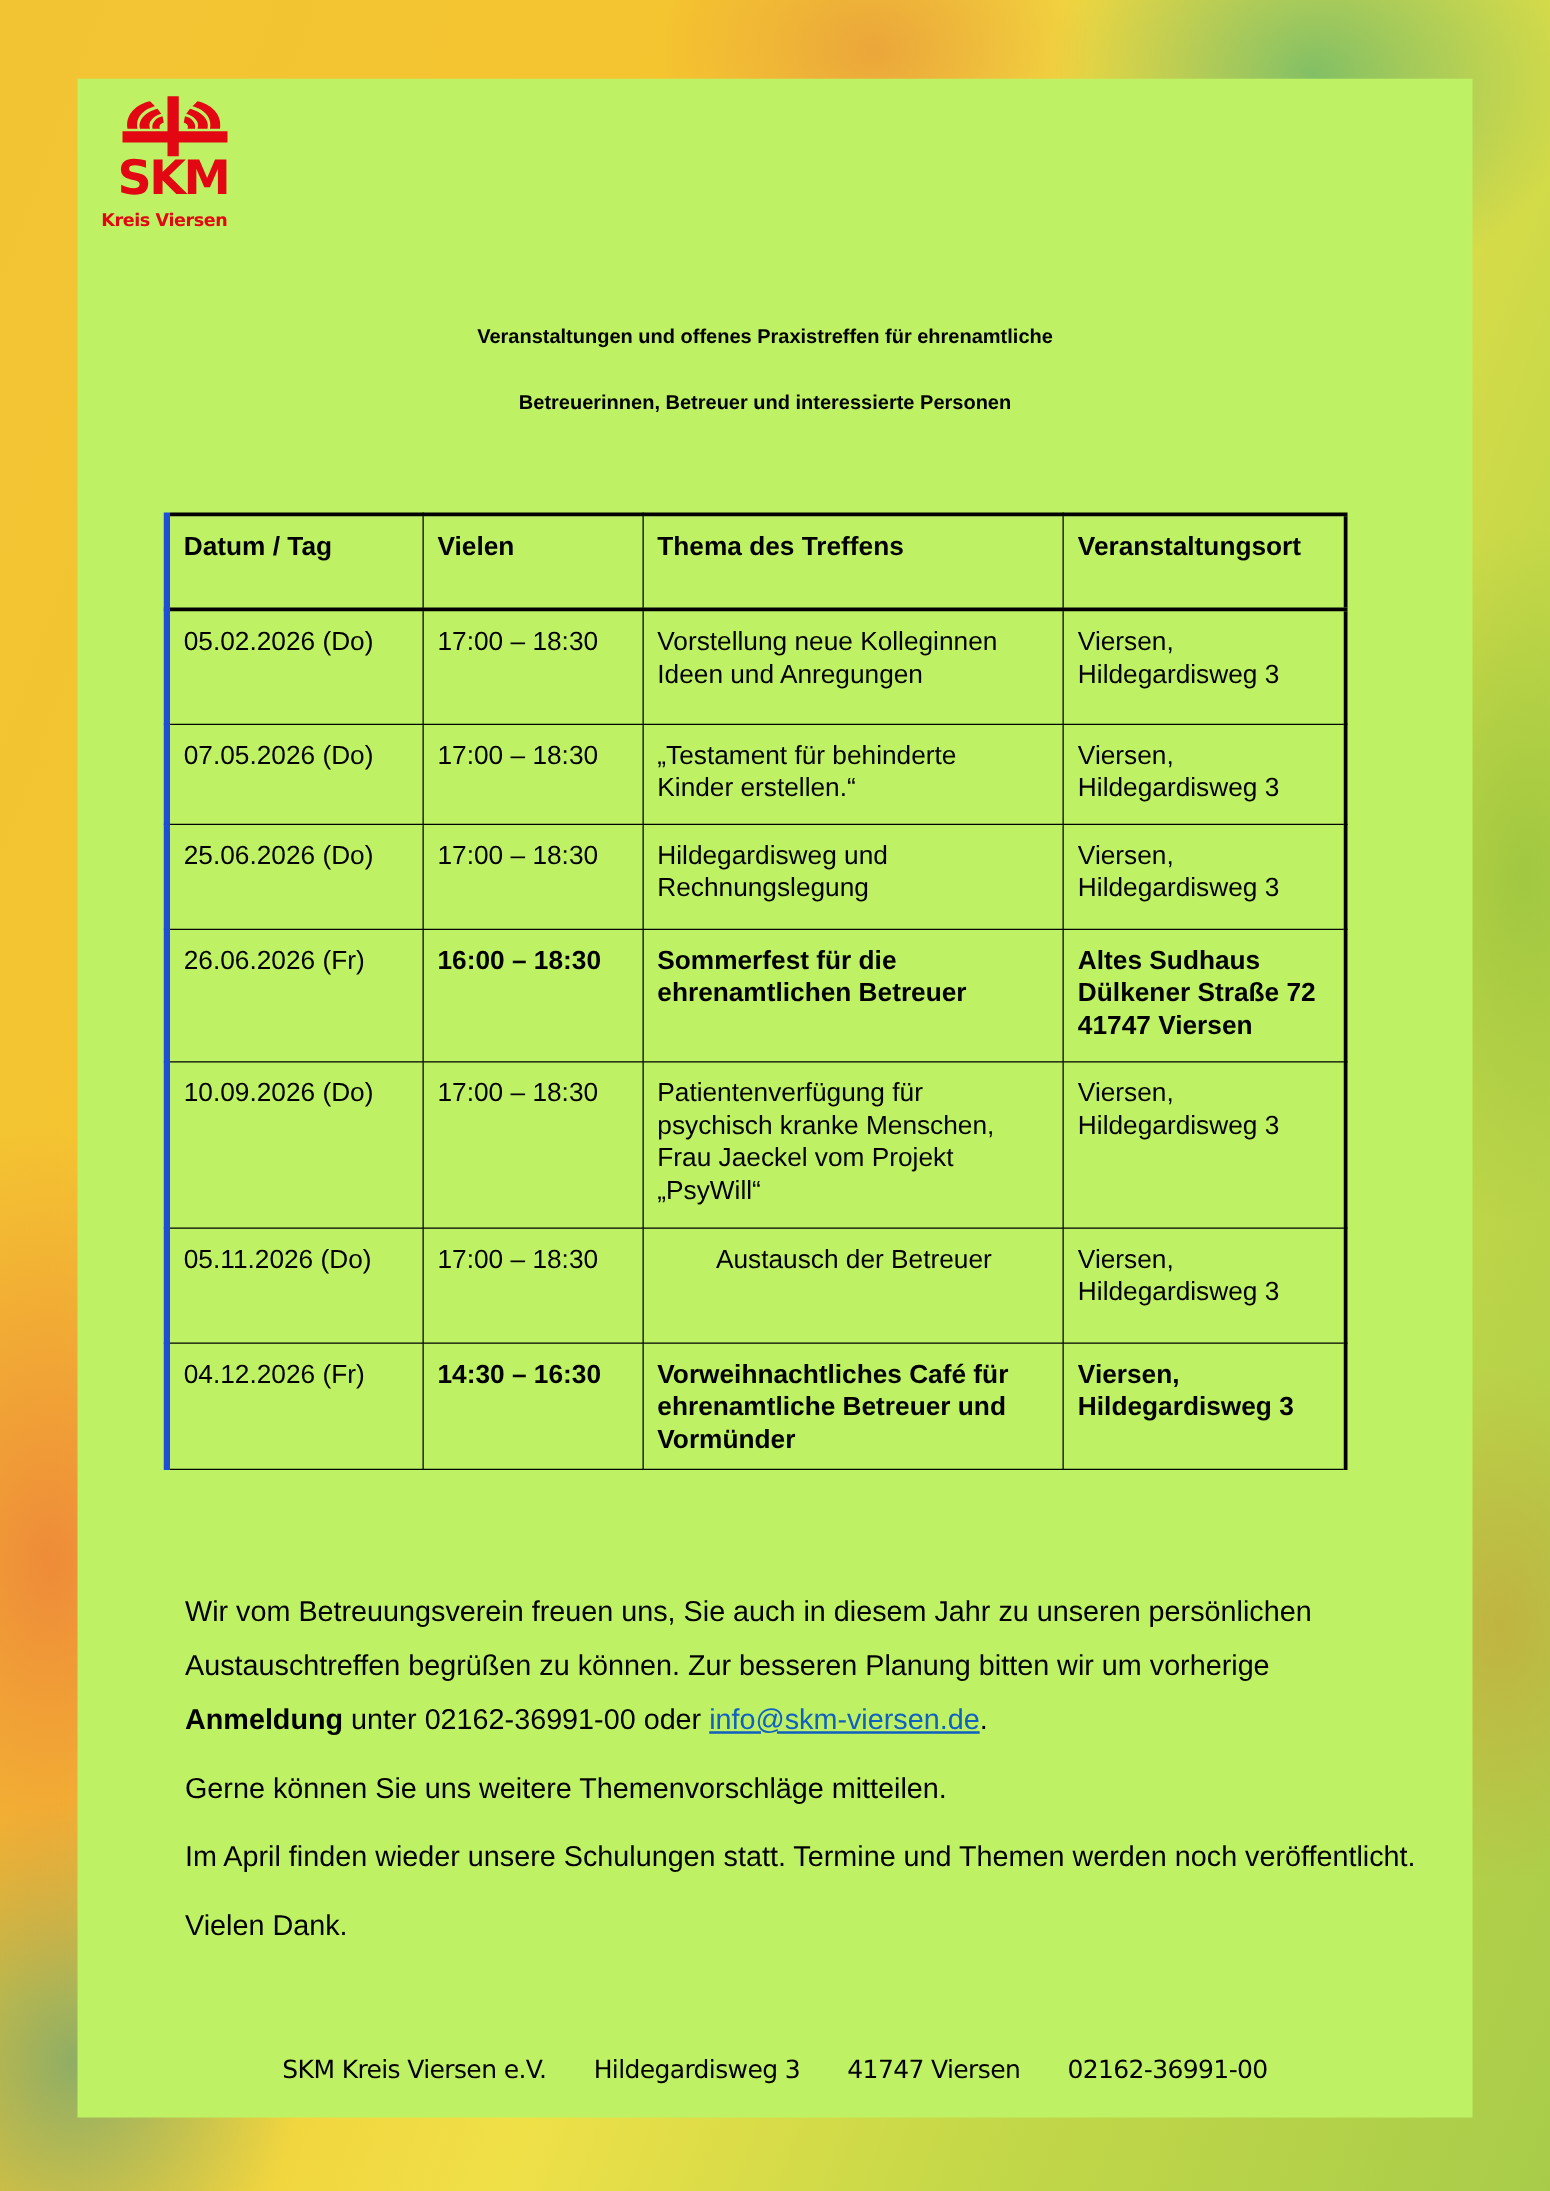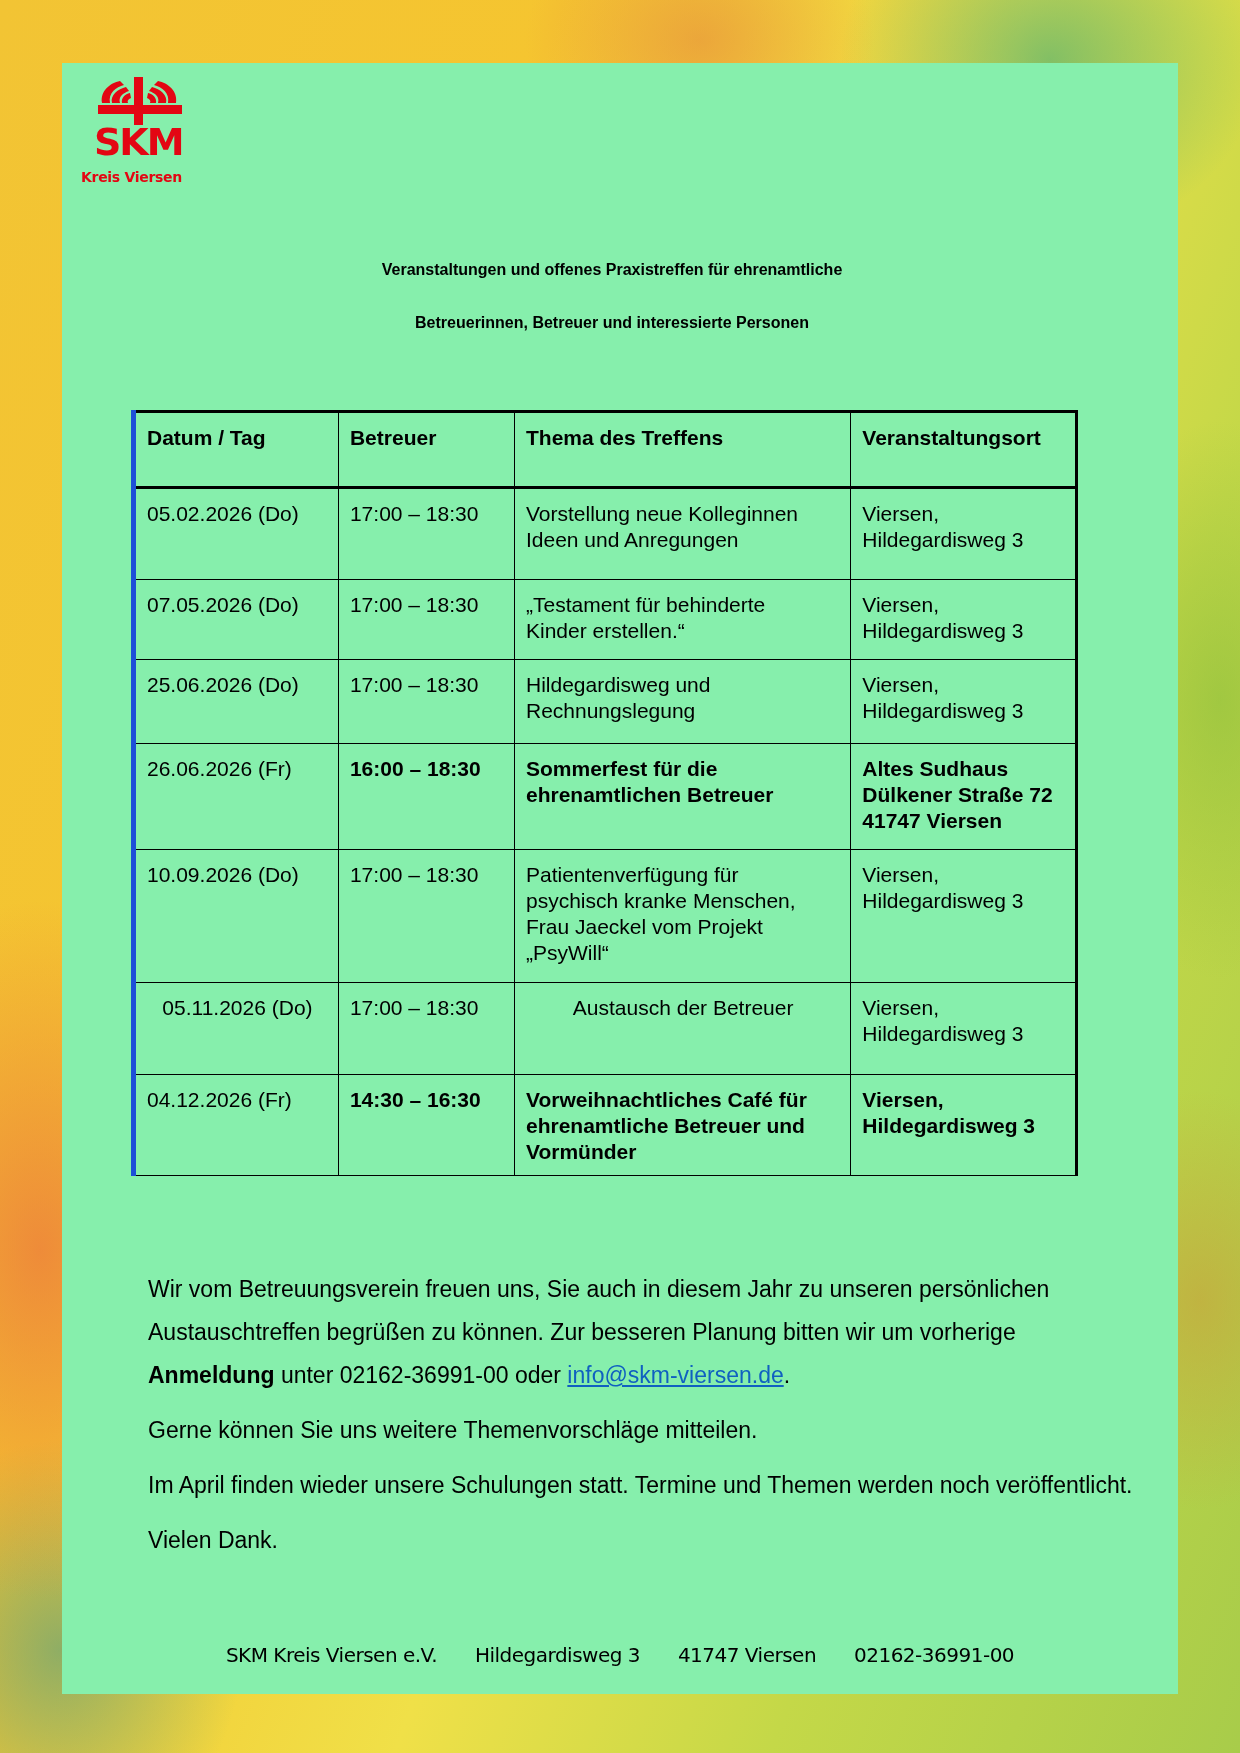--- a/index.html
+++ b/index.html
@@ -14,21 +14,21 @@
       radial-gradient(ellipse 250px 200px at 700px 40px, rgba(230,140,60,0.6), transparent 70%),
       radial-gradient(ellipse 300px 260px at 1050px 60px, rgba(60,170,120,0.6), transparent 70%),
       radial-gradient(ellipse 200px 400px at 1220px 700px, rgba(140,190,60,0.6), transparent 70%),
       radial-gradient(ellipse 200px 300px at 1200px 1300px, rgba(200,160,60,0.6), transparent 70%),
       linear-gradient(110deg, #f2c434 0%, #f5c530 30%, #f0e048 55%, #c4d848 75%, #a8cc4a 100%);
   }
   .page {
     position: absolute;
     left: 62px; top: 63px;
     width: 1116px; height: 1631px;
-    background: #86efac;
+    background: #bef264;
   }
   .logo {
     position: absolute;
     left: 18px; top: 12px;
     width: 118px; height: 100px;
   }
   .logo-text {
     position: absolute;
     left: 19px; top: 106px;
     font-family: "DejaVu Sans", sans-serif;
@@ -119,21 +119,21 @@
 
   <div class="title">
     <div>Veranstaltungen und offenes Praxistreffen für ehrenamtliche</div>
     <div>Betreuerinnen, Betreuer und interessierte Personen</div>
   </div>
 
   <table class="events">
     <thead>
       <tr>
         <th class="col-date">Datum / Tag</th>
-        <th class="col-time">Betreuer</th>
+        <th class="col-time">Vielen</th>
         <th class="col-topic">Thema des Treffens</th>
         <th class="col-place">Veranstaltungsort</th>
       </tr>
     </thead>
     <tbody id="rows">
         <tr style="height: 92px;">
           <td style="white-space: pre-line;">05.02.2026 (Do)</td>
           <td class="bt" style="white-space: pre-line;">17:00 – 18:30</td>
           <td class="bt" style="white-space: pre-line;">Vorstellung neue Kolleginnen
 Ideen und Anregungen</td>
@@ -169,21 +169,21 @@
           <td style="white-space: pre-line;">10.09.2026 (Do)</td>
           <td class="bt" style="white-space: pre-line;">17:00 – 18:30</td>
           <td class="bt" style="white-space: pre-line;">Patientenverfügung für
 psychisch kranke Menschen,
 Frau Jaeckel vom Projekt
 „PsyWill“</td>
           <td class="bt" style="white-space: pre-line;">Viersen,
 Hildegardisweg 3</td>
         </tr>
         <tr style="height: 92px;">
-          <td style="white-space: pre-line; text-align: center;">05.11.2026 (Do)</td>
+          <td style="white-space: pre-line;">05.11.2026 (Do)</td>
           <td class="bt" style="white-space: pre-line;">17:00 – 18:30</td>
           <td class="bt" style="white-space: pre-line; text-align: center;">Austausch der Betreuer</td>
           <td class="bt" style="white-space: pre-line;">Viersen,
 Hildegardisweg 3</td>
         </tr>
         <tr class="bold-row" style="height: 84px;">
           <td style="white-space: pre-line;">04.12.2026 (Fr)</td>
           <td class="bt" style="white-space: pre-line;">14:30 – 16:30</td>
           <td class="bt" style="white-space: pre-line;">Vorweihnachtliches Café für
 ehrenamtliche Betreuer und

